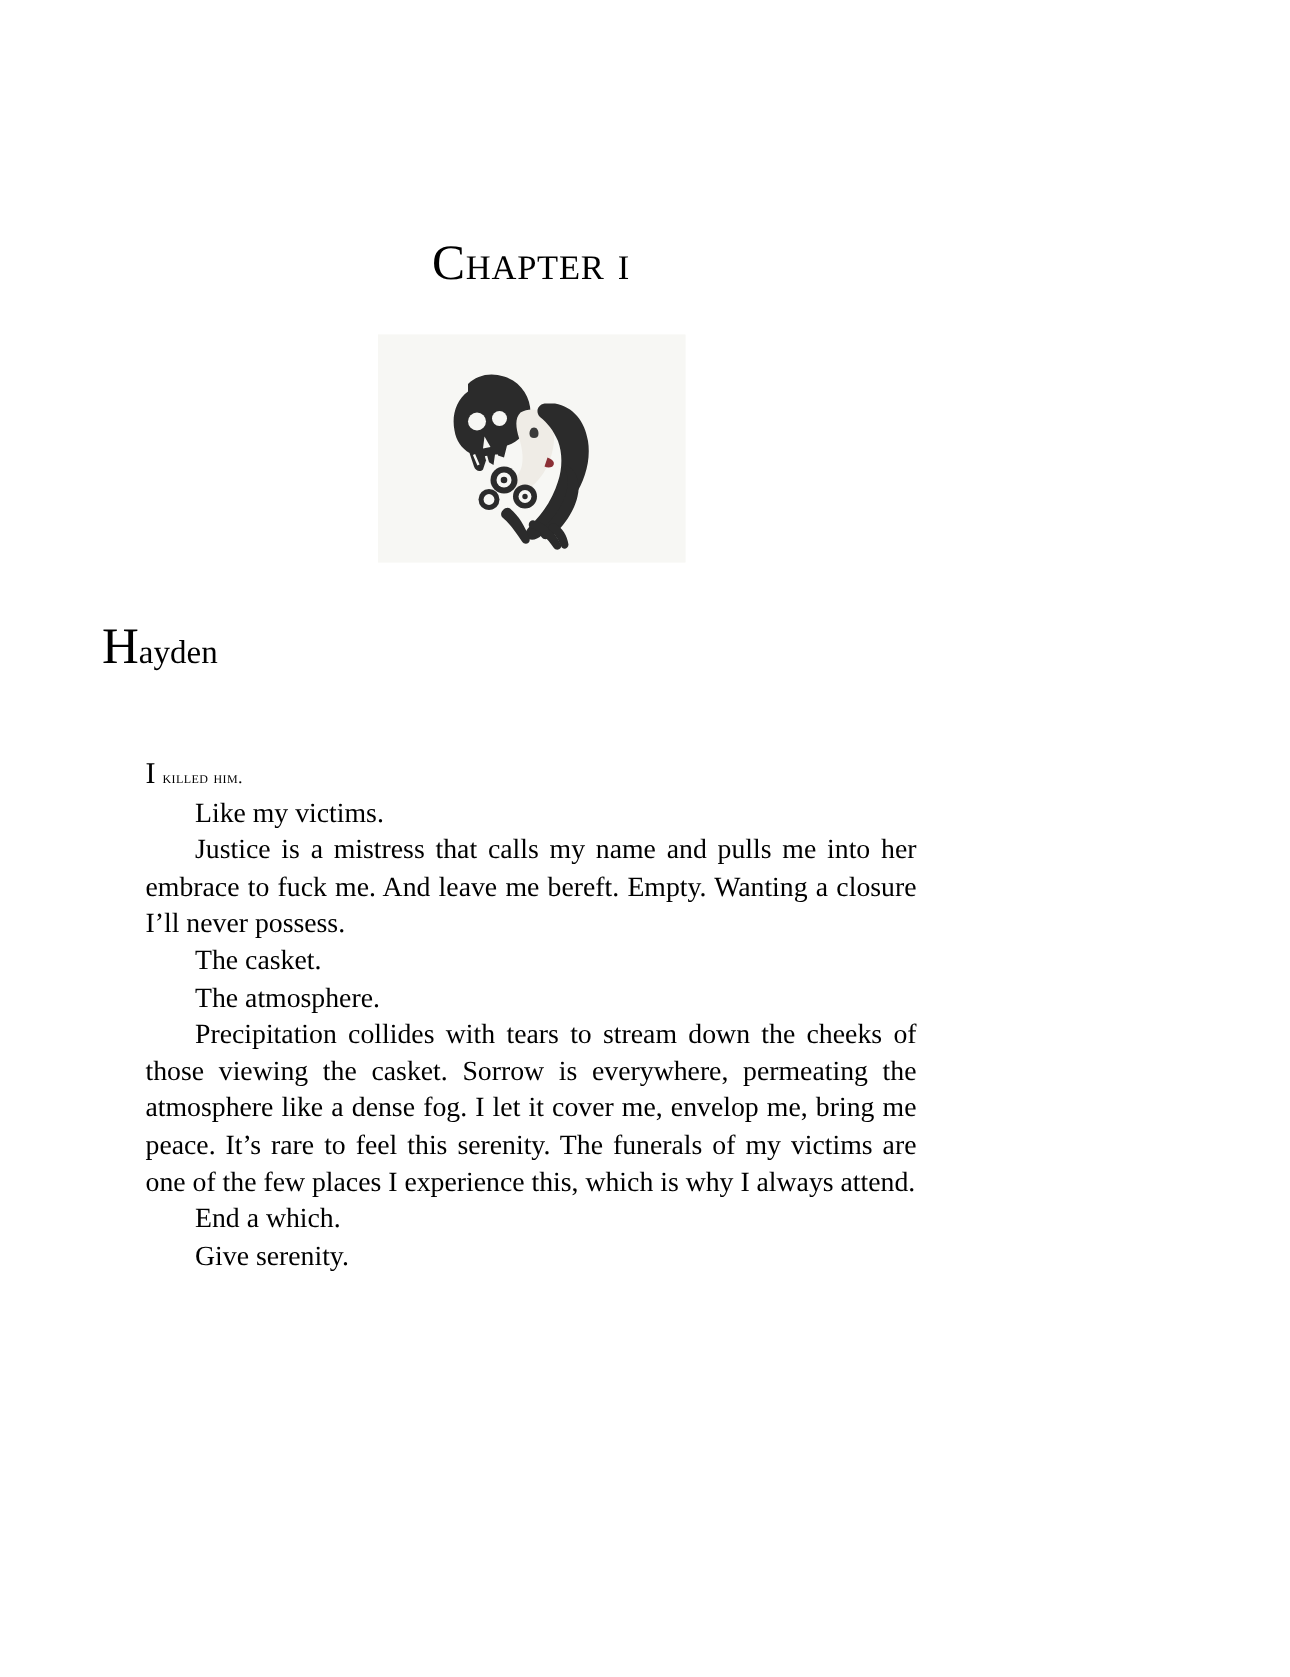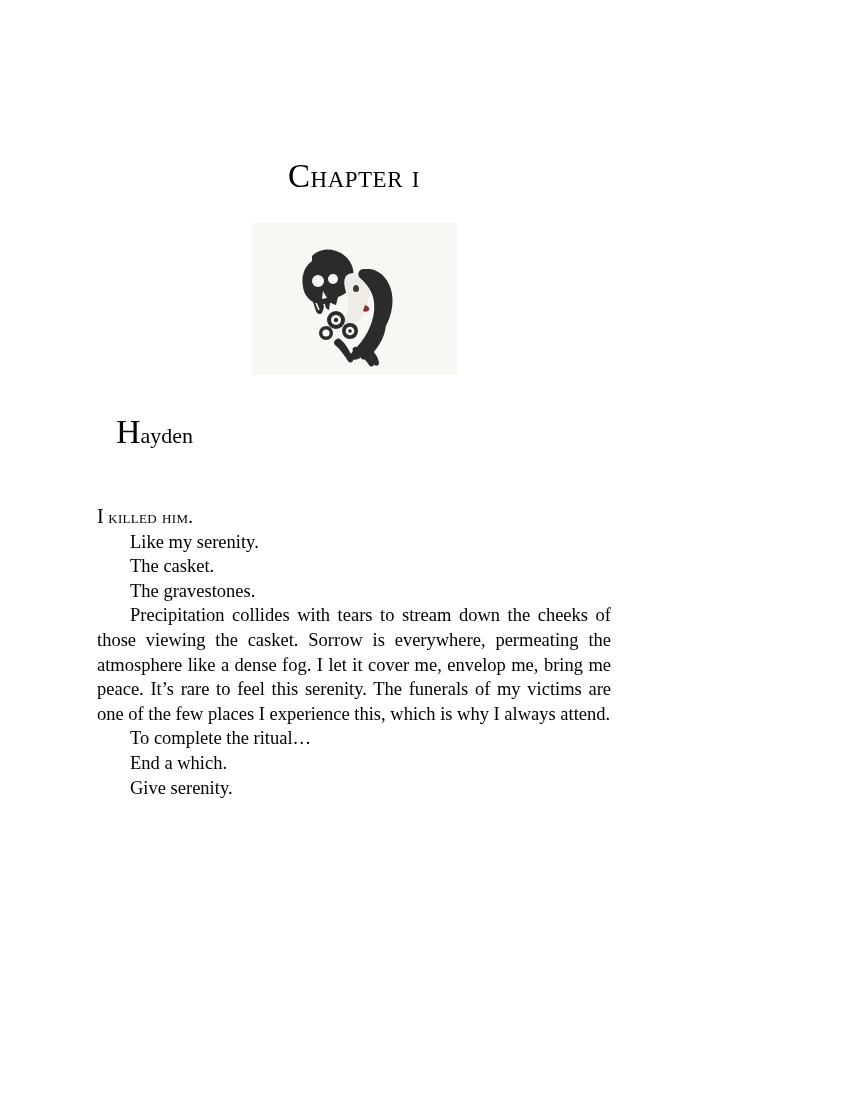--- a/index.html
+++ b/index.html
@@ -48,21 +48,21 @@
     background: #f7f7f4;
     position: relative;
     overflow: hidden;
   }
   .ornament svg {
     display: block;
     margin: 0 auto;
   }
   .pov-name {
     margin: 0;
-    padding-left: 116px;
+    padding-left: 68px;
     padding-top: 40px;
     font-size: 22px;
     line-height: 1;
   }
   .pov-name .drop {
     font-size: 34px;
     line-height: 1;
   }
   .body-text {
     padding: 0 97px 0 97px;
@@ -73,21 +73,21 @@
   }
   .body-text p {
     margin: 0;
     text-indent: 33px;
   }
   .body-text p.first {
     text-indent: 0;
   }
   .smallcaps {
     font-variant: small-caps;
-    font-size: 19px;
+    font-size: 12px;
     letter-spacing: 0.3px;
   }
   .bigI {
     font-size: 20px;
   }
 </style>
 </head>
 <body>
 
 <div class="page">
@@ -126,22 +126,22 @@
           <path d="M118 126c5 3 8 8 9 14 0 3-4 4-5 1-2-5-5-9-8-11-2-2 2-5 4-4z"></path>
         </g>
       </svg>
     </div>
   </div>
 
   <p class="pov-name"><span class="drop">H</span><span>ayden</span></p>
 
   <div class="body-text">
     <p class="first"><span class="bigI">I</span> <span class="smallcaps">killed him.</span></p>
-    <p>Like my serenity.</p>
+    <p>Like my victims.</p>
+    <p>Justice is a mistress that calls my name and pulls me into her embrace to fuck me. And leave me bereft. Empty. Wanting a closure I’ll never possess.</p>
     <p>The casket.</p>
-    <p>The gravestones.</p>
+    <p>The atmosphere.</p>
     <p>Precipitation collides with tears to stream down the cheeks of those viewing the casket. Sorrow is everywhere, permeating the atmosphere like a dense fog. I let it cover me, envelop me, bring me peace. It’s rare to feel this serenity. The funerals of my victims are one of the few places I experience this, which is why I always attend.</p>
-    <p>To complete the ritual…</p>
     <p>End a which.</p>
     <p>Give serenity.</p>
   </div>
 
 </div>
 
 </body></html>

